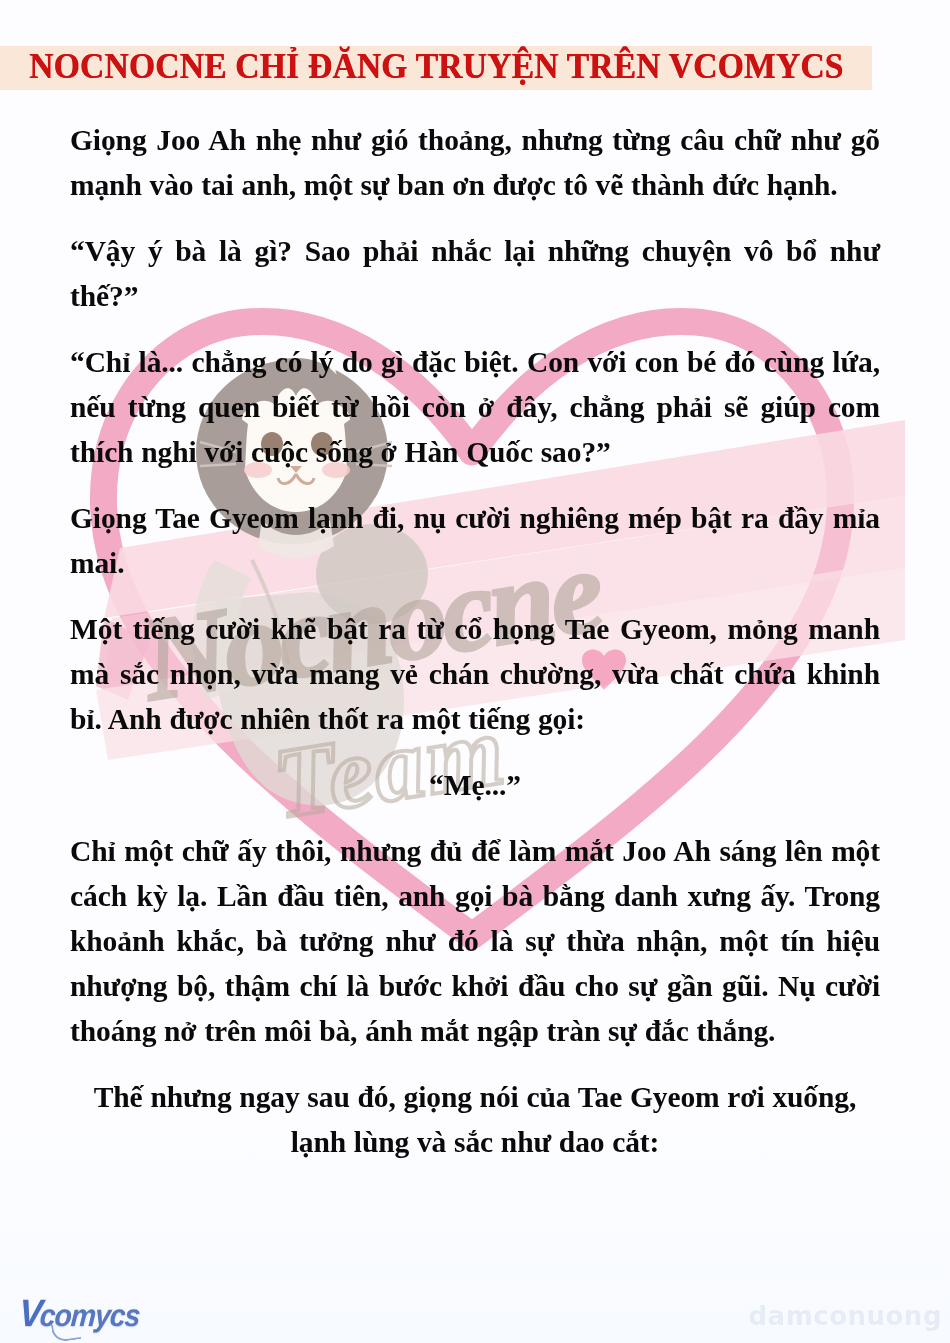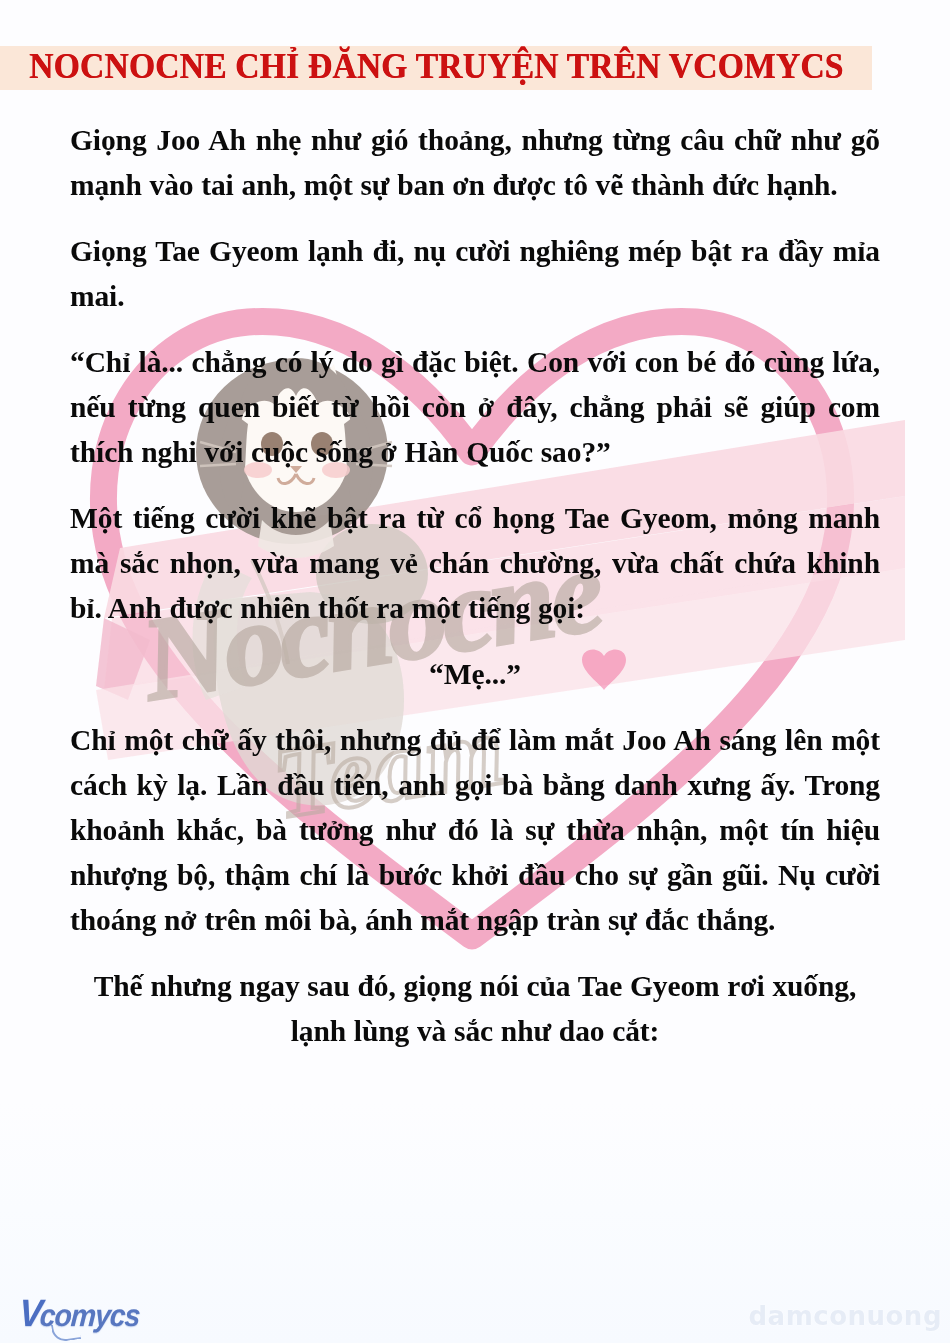--- a/index.html
+++ b/index.html
@@ -171,22 +171,23 @@
   </svg>
 
   <div class="header-wrap">
     <span class="header-band">
       <span class="header-title">NOCNOCNE CHỈ ĐĂNG TRUYỆN TRÊN VCOMYCS</span>
     </span>
   </div>
 
   <div class="content">
     <p class="para">Giọng Joo Ah nhẹ như gió thoảng, nhưng từng câu chữ như gõ mạnh vào tai anh, một sự ban ơn được tô vẽ thành đức hạnh.</p>
+    <p class="para">“Vậy ý bà là gì? Sao phải nhắc lại những chuyện vô bổ như thế?”</p>
+    <p class="para">“Chỉ là... chẳng có lý do gì đặc biệt. Con với con bé đó cùng lứa, nếu từng quen biết từ hồi còn ở đây, chẳng phải sẽ giúp com thích nghi với cuộc sống ở Hàn Quốc sao?”</p>
     <p class="para">Giọng Tae Gyeom lạnh đi, nụ cười nghiêng mép bật ra đầy mỉa mai.</p>
-    <p class="para">“Chỉ là... chẳng có lý do gì đặc biệt. Con với con bé đó cùng lứa, nếu từng quen biết từ hồi còn ở đây, chẳng phải sẽ giúp com thích nghi với cuộc sống ở Hàn Quốc sao?”</p>
     <p class="para">Một tiếng cười khẽ bật ra từ cổ họng Tae Gyeom, mỏng manh mà sắc nhọn, vừa mang vẻ chán chường, vừa chất chứa khinh bỉ. Anh được nhiên thốt ra một tiếng gọi:</p>
     <p class="para nojust">“Mẹ...”</p>
     <p class="para">Chỉ một chữ ấy thôi, nhưng đủ để làm mắt Joo Ah sáng lên một cách kỳ lạ. Lần đầu tiên, anh gọi bà bằng danh xưng ấy. Trong khoảnh khắc, bà tưởng như đó là sự thừa nhận, một tín hiệu nhượng bộ, thậm chí là bước khởi đầu cho sự gần gũi. Nụ cười thoáng nở trên môi bà, ánh mắt ngập tràn sự đắc thắng.</p>
     <p class="para nojust">Thế nhưng ngay sau đó, giọng nói của Tae Gyeom rơi xuống, lạnh lùng và sắc như dao cắt:</p>
   </div>
 
   <div class="footer">
     <div class="logo-vcomycs"><span class="vchar">V</span><span>comycs</span></div>
     <div class="logo-tail"></div>
     <div class="logo-damconuong">damconuong</div>

